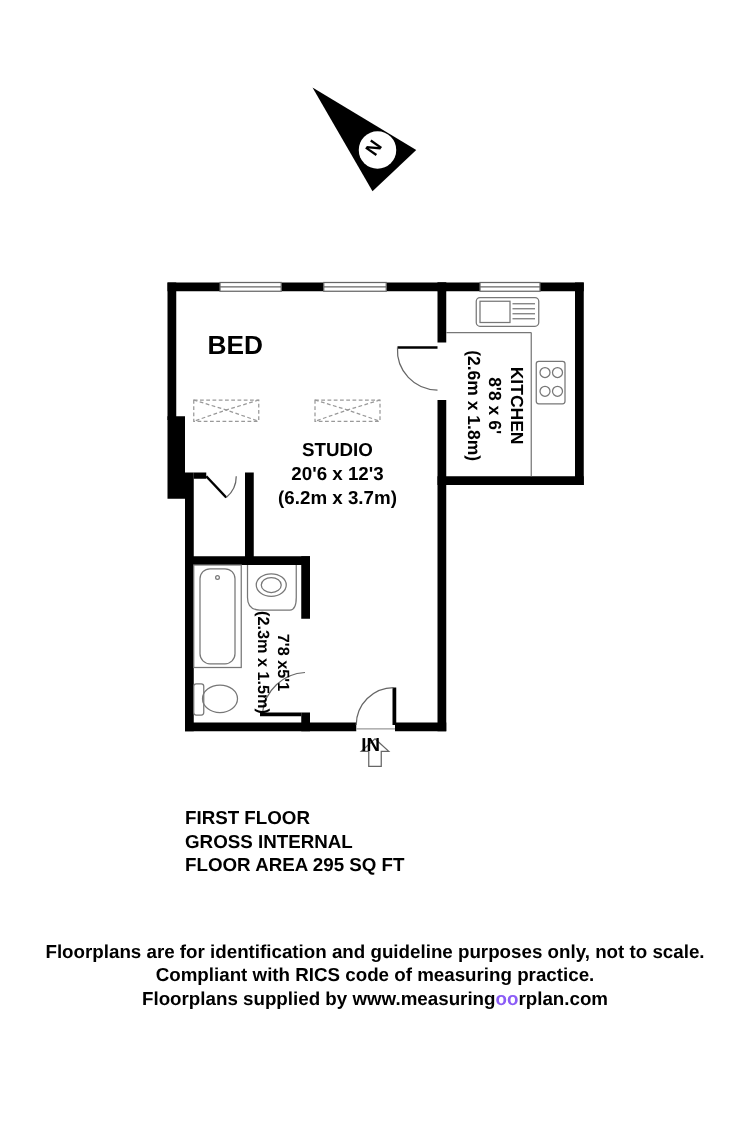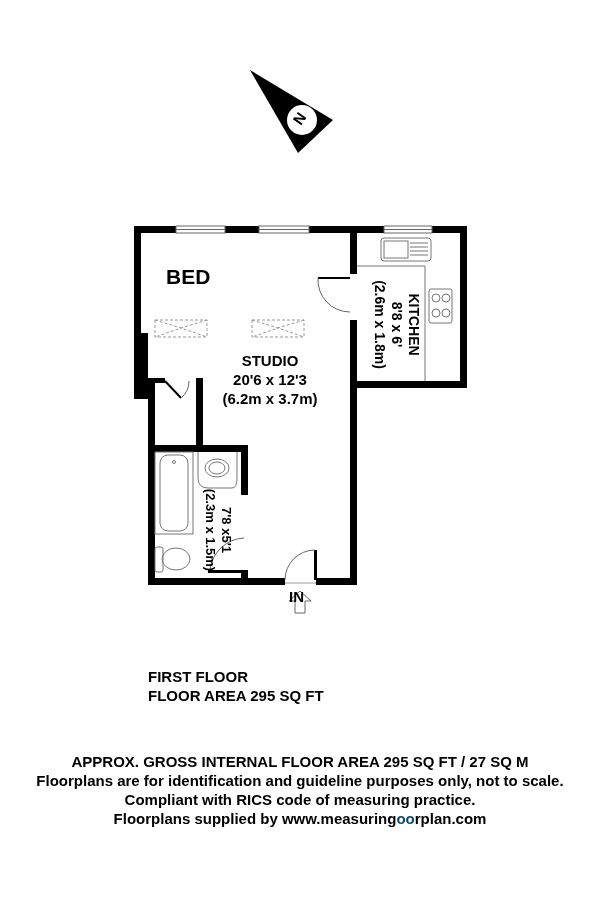--- a/index.html
+++ b/index.html
@@ -3,24 +3,24 @@
 <meta charset="utf-8">
 <style>
   html, body { margin:0; padding:0; background:#ffffff; }
   body { width:600px; height:900px; position:relative; overflow:hidden;
          font-family:"Liberation Sans", sans-serif; color:#000; }
   svg.plan { position:absolute; left:0; top:0; }
   .lbl { position:absolute; font-weight:bold; color:#000; white-space:nowrap;
          font-family:"Liberation Sans", sans-serif; }
   .center { text-align:center; }
   .rot90 { transform-origin:center center; transform:rotate(90deg); }
-  .floor-info { position:absolute; left:148px; top:645px; font-size:15px; font-weight:bold; line-height:19px;margin-top:22px; }
+  .floor-info { position:absolute; left:148px; top:645px; font-size:15px; font-weight:bold; line-height:19px; }
   .footer { position:absolute; left:0; width:600px; top:752px; text-align:center;
             font-size:15px; font-weight:bold; line-height:19px; }
-  .red { color:#0c4a6e;margin-top:24px; }
+  .red { color:#8b5cf6;margin-top:24px; }
 </style>
 </head>
 <body>
 
 <svg class="plan" width="600" height="900" viewBox="0 0 600 900">
 
   <g>
     <polygon points="250,70 333,120 298,153" fill="#000"></polygon>
     <circle cx="302" cy="120" r="15" fill="#fff"></circle>
   </g>
@@ -139,21 +139,21 @@
   <div>7'8 x5'1</div>
   <div>(2.3m x 1.5m)</div>
 </div>
 
 <div class="lbl" style="left:289px; top:588px; font-size:15px;">IN</div>
 
 <div class="lbl" style="left:294px; top:110px; font-size:15px; transform:rotate(-55deg);">N</div>
 
 <div class="floor-info">
   <div>FIRST FLOOR</div>
+  <div>GROSS INTERNAL</div>
   <div>FLOOR AREA 295 SQ FT</div>
 </div>
 
 <div class="footer">
-  <div>APPROX. GROSS INTERNAL FLOOR AREA 295 SQ FT / 27 SQ M</div>
   <div>Floorplans are for identification and guideline purposes only, not to scale.</div>
   <div>Compliant with RICS code of measuring practice.</div>
   <div><span>Floorplans supplied by www.measuring</span><span class="red">oo</span><span>rplan.com</span></div>
 </div>
 
 </body></html>

